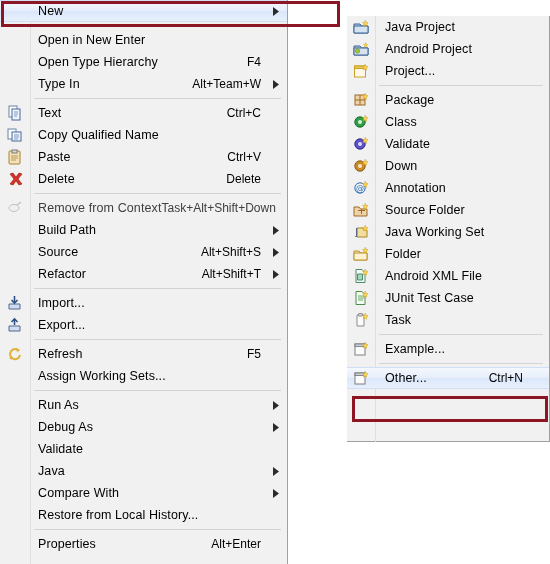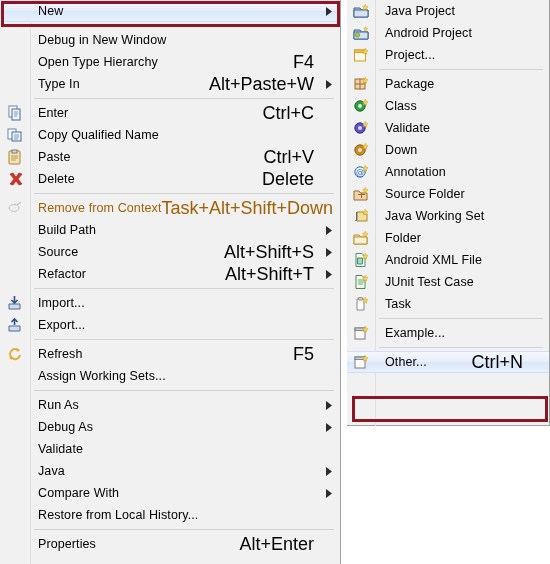--- a/index.html
+++ b/index.html
@@ -10,34 +10,34 @@
     font-family:"Liberation Sans","DejaVu Sans",sans-serif;
     overflow:hidden;
     position:relative;
   }
 
   
   #screen{position:absolute;left:0;top:0;width:550px;height:564px;background:#ffffff;}
 
   
   #main-menu{
-    position:absolute;left:0;top:0;width:341px;height:564px;
+    position:absolute;left:0;top:0;width:288px;height:564px;
     background:#f1f1f1;
     border-right:1px solid #a0a0a0;
     box-sizing:border-box;
   }
   
   #main-menu .gutter-line{
     position:absolute;left:30px;top:0;width:1px;height:564px;
     background:#dfdfdf;
   }
 
   
   #new-submenu{
-    position:absolute;left:347px;top:0;width:203px;height:426px;
+    position:absolute;left:347px;top:16px;width:203px;height:426px;
     background:#f1f1f1;
     box-sizing:border-box;
     border-right:1px solid #a0a0a0;
     border-bottom:1px solid #a0a0a0;
   }
   #new-submenu .gutter-line{
     position:absolute;left:28px;top:0;width:1px;height:426px;
     background:#dfdfdf;
   }
 
@@ -57,30 +57,30 @@
   #new-submenu .row .icon{width:28px;min-width:28px;}
   .row .label{
     flex:1 1 auto;
     padding-left:8px;
     font-size:12.5px;
     color:#000000;
     letter-spacing:0.1px;
   }
   #new-submenu .row .label{padding-left:10px;}
   .row .accel{
-    font-size:18px;color:#000000;
+    font-size:12px;color:#000000;
     padding-right:8px;
   }
   .row .arrow{
     width:14px;min-width:14px;
     display:flex;align-items:center;justify-content:center;
     padding-right:4px;
   }
   .row .arrow.empty{visibility:hidden;}
-  .row.disabled .label,.row.disabled .accel{color:#a16207;}
+  .row.disabled .label,.row.disabled .accel{color:#404040;}
 
   
   .row.selected{
     background:linear-gradient(to bottom,#f4f8fd 0%,#e6eefb 50%,#dae7fa 51%,#e8f0fc 100%);
     border-top:1px solid #cfdff5;
     border-bottom:1px solid #cfdff5;
   }
 
   
   .sep{
@@ -121,61 +121,61 @@
             <svg class="ic" width="7" height="9" viewBox="0 0 7 9">
               <path d="M0 0l6 4.5L0 9z" fill="#2b2b2b"></path>
             </svg>
           </span>
         </div>
         <div class="sep">
           <div class="line"></div>
         </div>
         <div class="row">
           <span class="icon"></span>
-          <span class="label">Debug in New Window</span>
+          <span class="label">Open in New Enter</span>
           <span class="accel"></span>
           <span class="arrow empty">
             <svg class="ic" width="7" height="9" viewBox="0 0 7 9">
               <path d="M0 0l6 4.5L0 9z" fill="#2b2b2b"></path>
             </svg>
           </span>
         </div>
         <div class="row">
           <span class="icon"></span>
           <span class="label">Open Type Hierarchy</span>
           <span class="accel">F4</span>
           <span class="arrow empty">
             <svg class="ic" width="7" height="9" viewBox="0 0 7 9">
               <path d="M0 0l6 4.5L0 9z" fill="#2b2b2b"></path>
             </svg>
           </span>
         </div>
         <div class="row">
           <span class="icon"></span>
           <span class="label">Type In</span>
-          <span class="accel">Alt+Paste+W</span>
+          <span class="accel">Alt+Team+W</span>
           <span class="arrow">
             <svg class="ic" width="7" height="9" viewBox="0 0 7 9">
               <path d="M0 0l6 4.5L0 9z" fill="#2b2b2b"></path>
             </svg>
           </span>
         </div>
         <div class="sep">
           <div class="line"></div>
         </div>
         <div class="row">
           <span class="icon">
             <svg class="ic" width="16" height="16" viewBox="0 0 16 16">
               <rect x="2" y="1" width="8" height="11" fill="#fafdff" stroke="#6b84a8"></rect>
               <rect x="5" y="4" width="8" height="11" fill="#eef4fb" stroke="#4a6punt"></rect>
               <rect x="5" y="4" width="8" height="11" fill="#eef4fb" stroke="#48689b"></rect>
               <path d="M7 7h4M7 9h4M7 11h3" stroke="#7d9ac4" stroke-width="1"></path>
             </svg>
           </span>
-          <span class="label">Enter</span>
+          <span class="label">Text</span>
           <span class="accel">Ctrl+C</span>
           <span class="arrow empty">
             <svg class="ic" width="7" height="9" viewBox="0 0 7 9">
               <path d="M0 0l6 4.5L0 9z" fill="#2b2b2b"></path>
             </svg>
           </span>
         </div>
         <div class="row">
           <span class="icon">
             <svg class="ic" width="16" height="16" viewBox="0 0 16 16">

